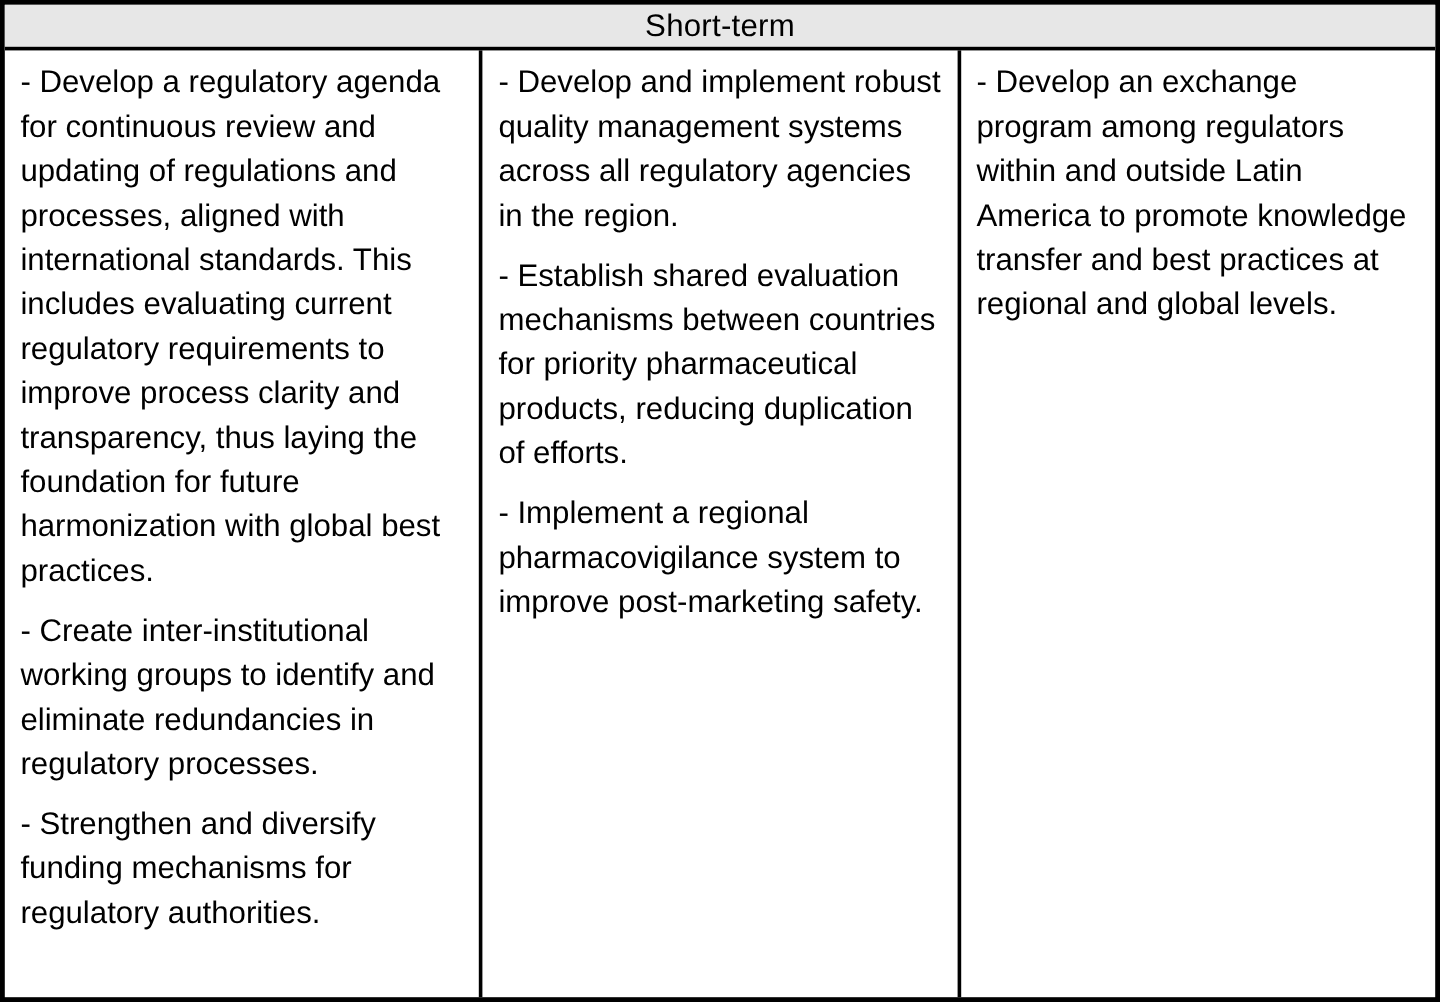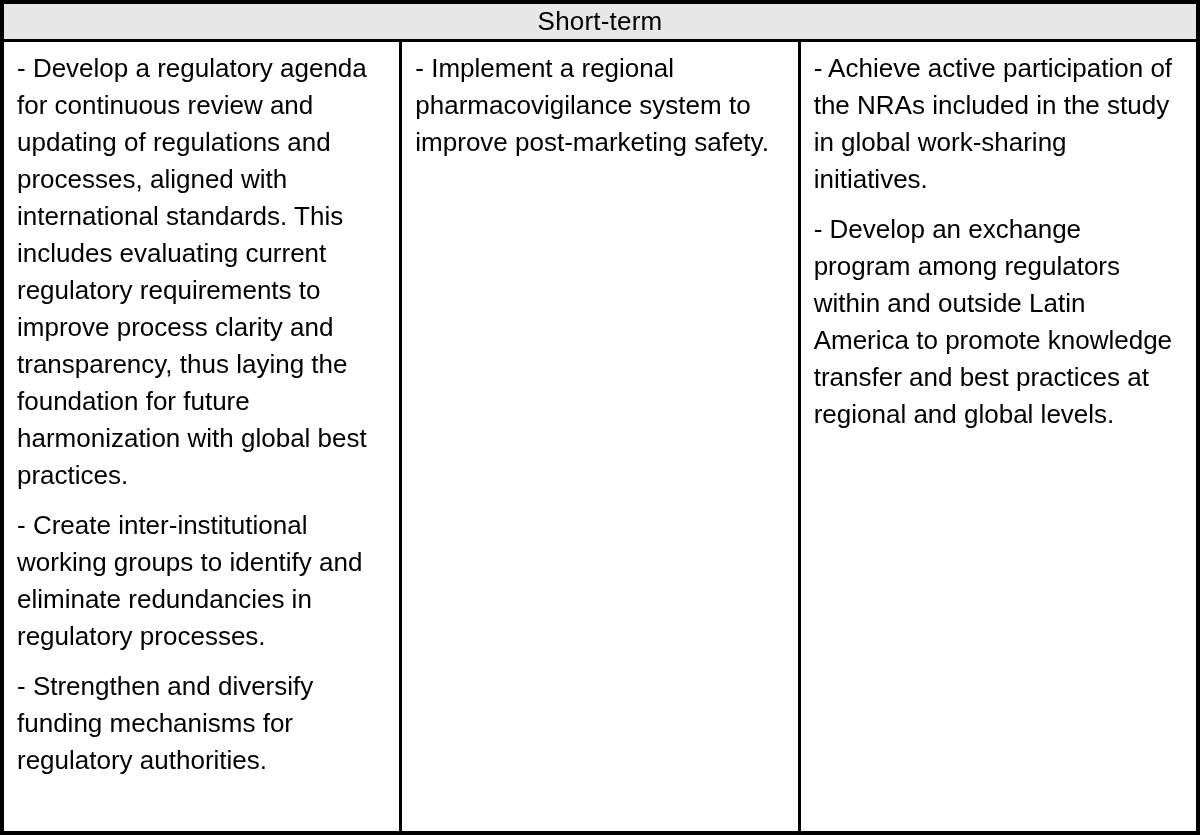--- a/index.html
+++ b/index.html
@@ -59,20 +59,21 @@
   <div class="header-row">
     <div class="header-cell">Short-term</div>
   </div>
   <div class="body-row">
     <div class="body-cell">
       <p class="goal-item">- Develop a regulatory agenda for continuous review and updating of regulations and processes, aligned with international standards. This includes evaluating current regulatory requirements to improve process clarity and transparency, thus laying the foundation for future harmonization with global best practices.</p>
       <p class="goal-item">- Create inter-institutional working groups to identify and eliminate redundancies in regulatory processes.</p>
       <p class="goal-item">- Strengthen and diversify funding mechanisms for regulatory authorities.</p>
     </div>
     <div class="body-cell">
+      <p class="goal-item">- Develop and implement robust quality management systems across all regulatory agencies in the region.</p>
+      <p class="goal-item">- Establish shared evaluation mechanisms between countries for priority pharmaceutical products, reducing duplication of efforts.</p>
       <p class="goal-item">- Implement a regional pharmacovigilance system to improve post-marketing safety.</p>
     </div>
     <div class="body-cell">
-      <p class="goal-item">- Achieve active participation of the NRAs included in the study in global work-sharing initiatives.</p>
       <p class="goal-item">- Develop an exchange program among regulators within and outside Latin America to promote knowledge transfer and best practices at regional and global levels.</p>
     </div>
   </div>
 </div>
 
 </body></html>

